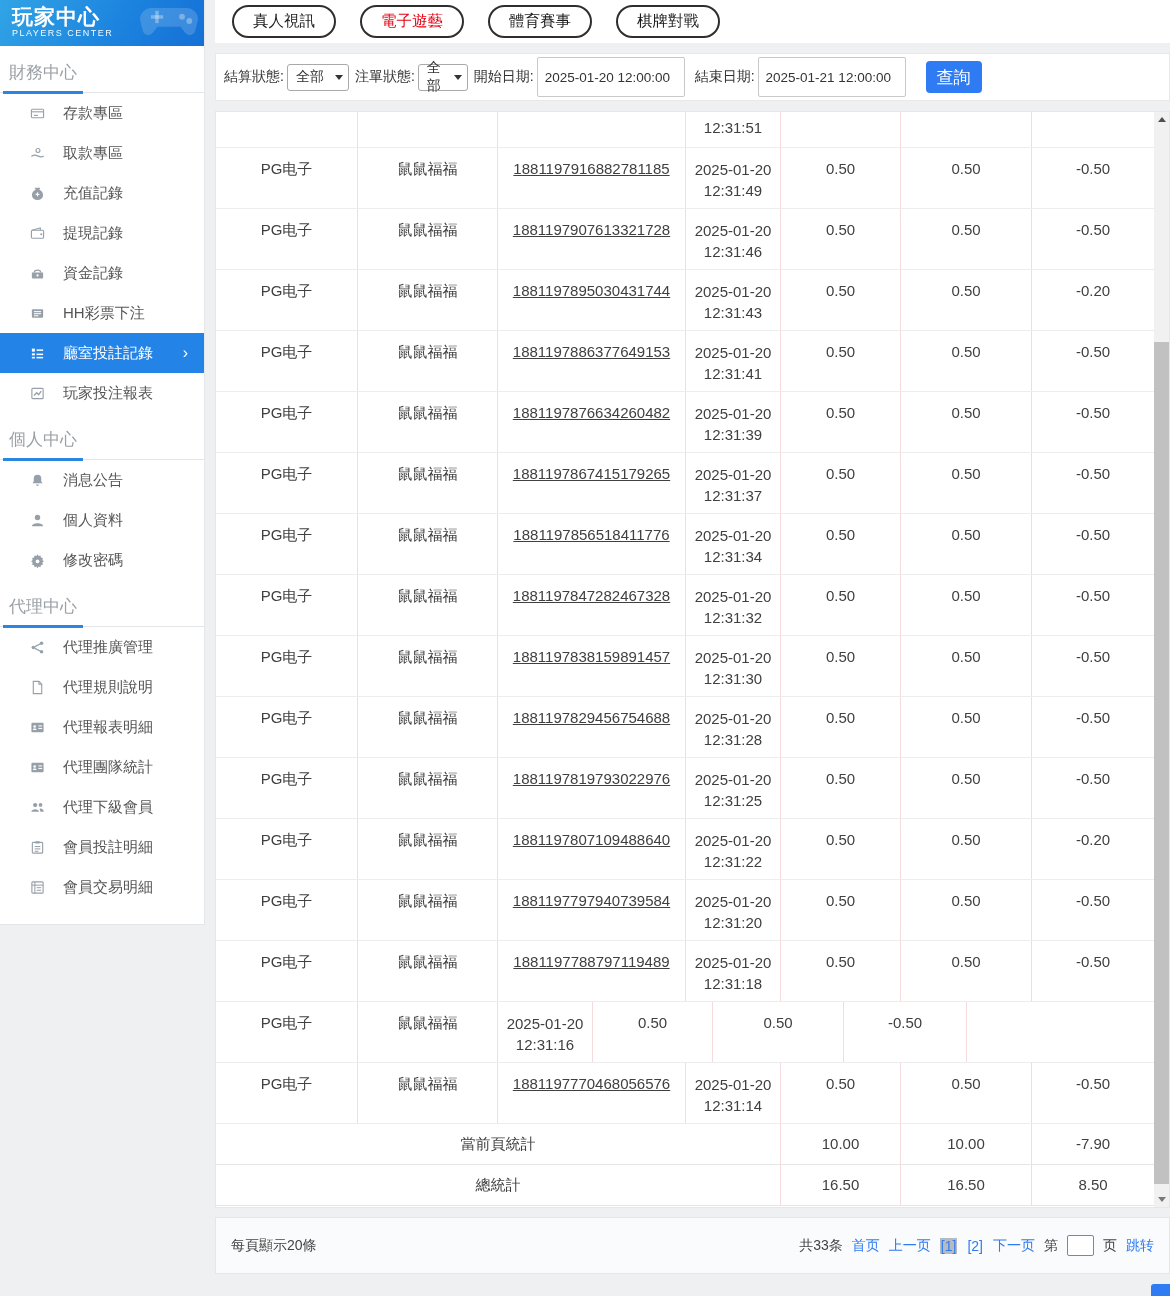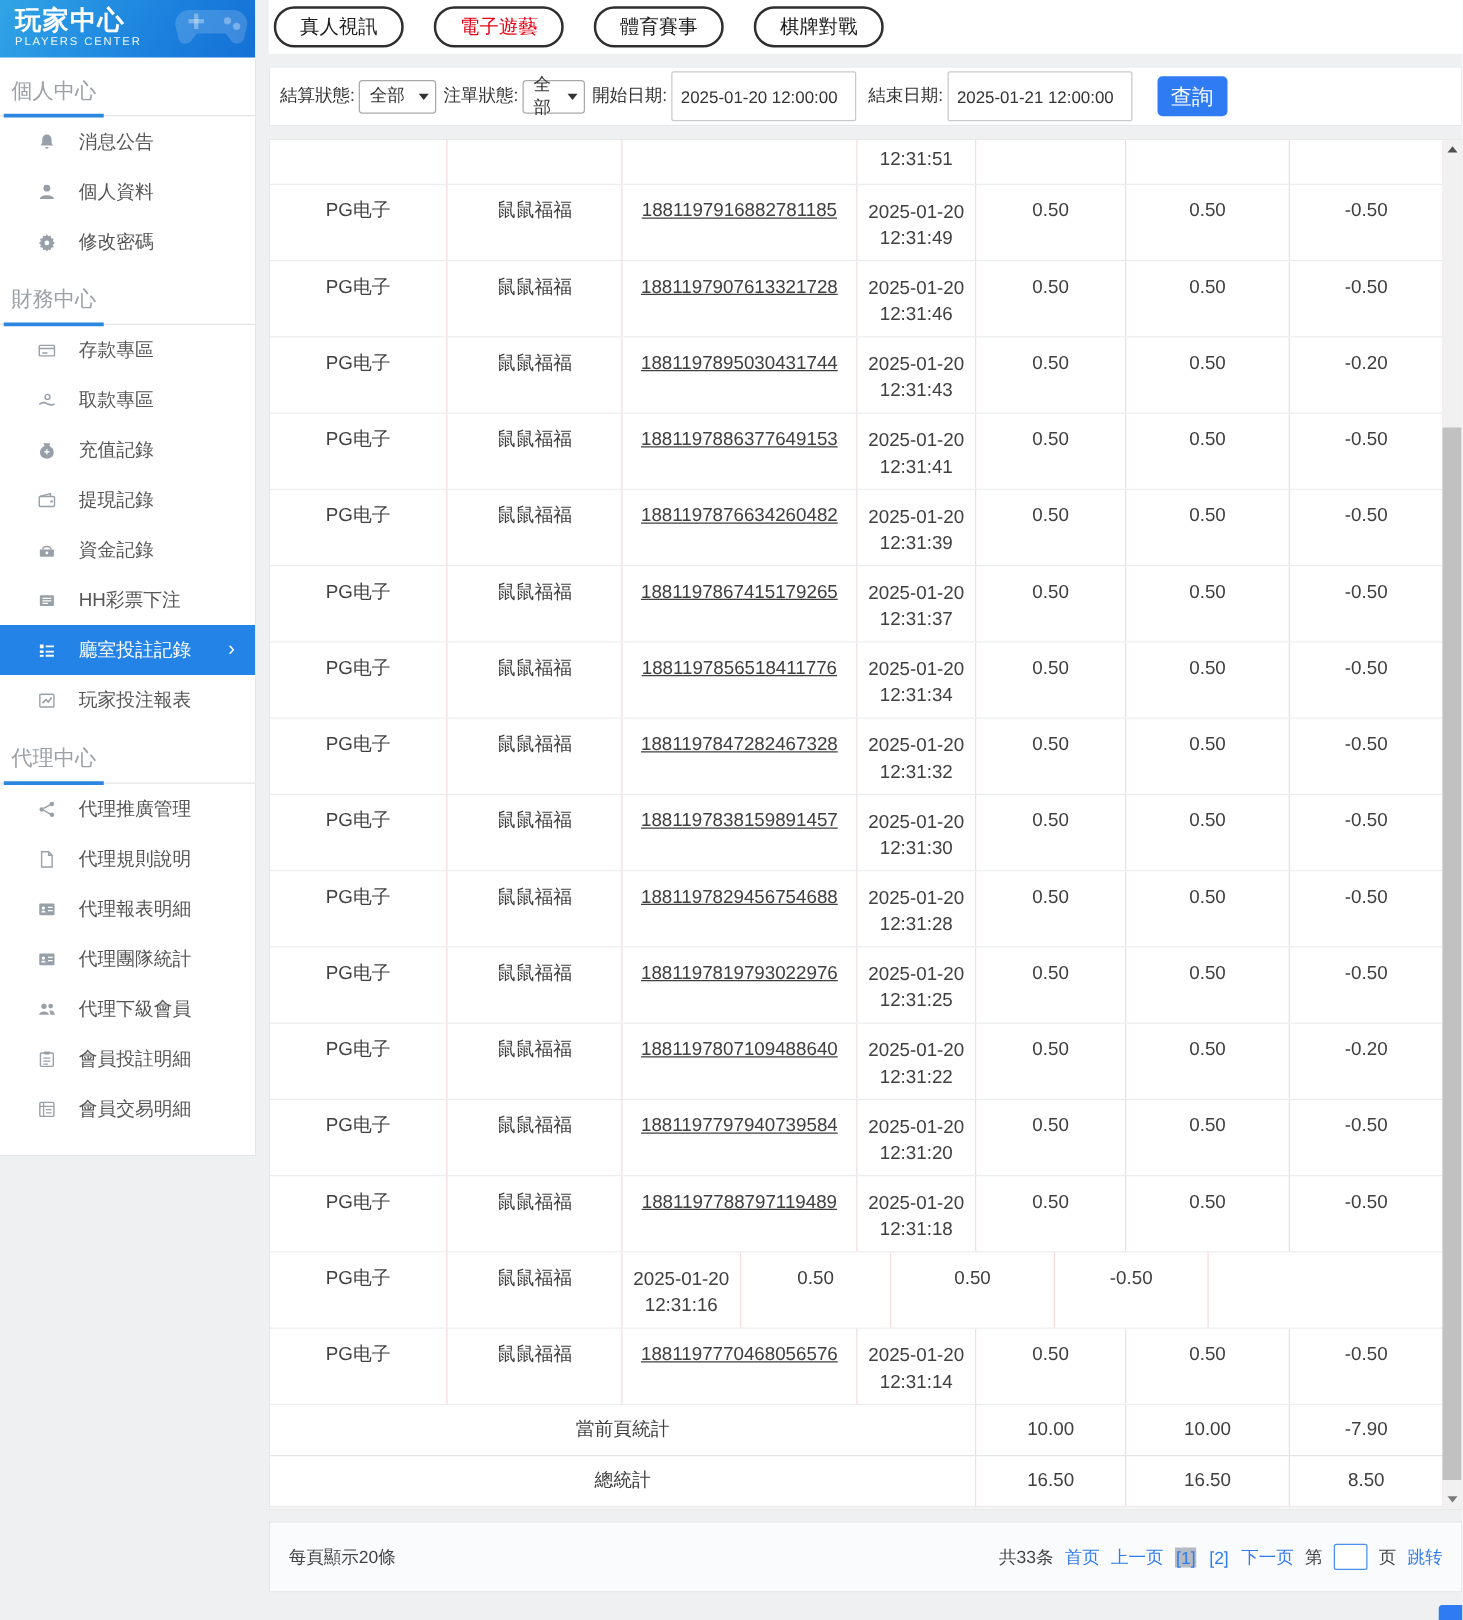--- a/index.html
+++ b/index.html
@@ -51,21 +51,21 @@
   .side-item.active { background:#2383e6; color:#fff; }
   .side-item.active .icon { color:#fff; }
   .side-item .chev { position:absolute; right:16px; font-size:16px; line-height:1; }
 
   
   .main { position:absolute; left:215px; top:0; width:955px; }
 
   .tabbar {
     height:43px; background:#fff;
     display:flex; align-items:center; gap:24px;
-    padding-left:4px;
+    padding-left:17px;
   }
   .tab-pill {
     border:2px solid #2e2e2e; border-radius:17px;
     padding:4px 19px; font-size:15.5px; color:#1c1c1c;
     background:#fff; cursor:pointer; white-space:nowrap;
   }
   .tab-pill.active { color:#e60012; }
 
   .filterbar {
     margin-top:10px; height:48px; background:#fff;
@@ -165,58 +165,20 @@
         <path d="M8 4 h24 a8 8 0 0 1 8 8 l-2 8 a4 4 0 0 1 -7 1 l-3 -4 h-16 l-3 4 a4 4 0 0 1 -7 -1 l-2 -8 a8 8 0 0 1 8 -8 z" fill="#fff" opacity=".16"></path>
         <circle cx="29" cy="10" r="2" fill="#fff" opacity=".32"></circle>
         <circle cx="34" cy="13" r="2" fill="#fff" opacity=".32"></circle>
         <rect x="7.5" y="9" width="8.5" height="2.4" fill="#fff" opacity=".32"></rect>
         <rect x="10.5" y="6" width="2.4" height="8.5" fill="#fff" opacity=".32"></rect>
       </svg>
     </span>
   </div>
 
   <div>
-    <div class="side-section-title">個人中心</div>
-
-      <div class="side-item">
-        <span class="icon">
-          <svg viewBox="0 0 16 16" width="15" height="15">
-            <path d="M8 1.8 a4 4 0 0 1 4 4 v3.2 l1.4 2 h-10.8 L4 9 V5.8 a4 4 0 0 1 4-4 z" fill="currentColor"></path>
-            <path d="M6.5 12.3 a1.5 1.5 0 0 0 3 0 z" fill="currentColor"></path>
-          </svg>
-        </span>
-        <span>消息公告</span>
-        <span class="chev"></span>
-      </div>
-
-      <div class="side-item">
-        <span class="icon">
-          <svg viewBox="0 0 16 16" width="15" height="15">
-            <circle cx="8" cy="4.8" r="2.9" fill="currentColor"></circle>
-            <path d="M2 14 c0-4.2 12-4.2 12 0 z" fill="currentColor"></path>
-          </svg>
-        </span>
-        <span>個人資料</span>
-        <span class="chev"></span>
-      </div>
-
-      <div class="side-item">
-        <span class="icon">
-          <svg viewBox="0 0 16 16" width="15" height="15">
-            <path d="M8 1.2 l1.1 2.1 2.1-.7 .4 2.2 2.2.5 -.7 2.1 1.7 1.5 -1.7 1.5 .7 2.1 -2.2.5 -.4 2.2 -2.1-.7 -1.1 2.1 -1.1-2.1 -2.1.7 -.4-2.2 -2.2-.5 .7-2.1 -1.7-1.5 1.7-1.5 -.7-2.1 2.2-.5 .4-2.2 2.1.7 z" fill="currentColor"></path>
-            <circle cx="8" cy="8.9" r="2" fill="#fff"></circle>
-          </svg>
-        </span>
-        <span>修改密碼</span>
-        <span class="chev"></span>
-      </div>
-
-  </div>
-
-  <div>
     <div class="side-section-title">財務中心</div>
 
       <div class="side-item">
         <span class="icon">
           <svg viewBox="0 0 16 16" width="15" height="15">
             <rect x="1.5" y="3.5" width="13" height="9" rx="1" fill="none" stroke="currentColor" stroke-width="1.2"></rect>
             <line x1="1.5" y1="6.2" x2="14.5" y2="6.2" stroke="currentColor" stroke-width="1.2"></line>
             <line x1="4" y1="10" x2="8.5" y2="10" stroke="currentColor" stroke-width="1.2"></line>
           </svg>
         </span>
@@ -300,20 +262,58 @@
       </div>
 
       <div class="side-item">
         <span class="icon">
           <svg viewBox="0 0 16 16" width="15" height="15">
             <rect x="2" y="2.5" width="12" height="11" rx="1" fill="none" stroke="currentColor" stroke-width="1.2"></rect>
             <path d="M4.2 10.2 l3-3 2 2 2.8-3.8" fill="none" stroke="currentColor" stroke-width="1.4"></path>
           </svg>
         </span>
         <span>玩家投注報表</span>
+        <span class="chev"></span>
+      </div>
+
+  </div>
+
+  <div>
+    <div class="side-section-title">個人中心</div>
+
+      <div class="side-item">
+        <span class="icon">
+          <svg viewBox="0 0 16 16" width="15" height="15">
+            <path d="M8 1.8 a4 4 0 0 1 4 4 v3.2 l1.4 2 h-10.8 L4 9 V5.8 a4 4 0 0 1 4-4 z" fill="currentColor"></path>
+            <path d="M6.5 12.3 a1.5 1.5 0 0 0 3 0 z" fill="currentColor"></path>
+          </svg>
+        </span>
+        <span>消息公告</span>
+        <span class="chev"></span>
+      </div>
+
+      <div class="side-item">
+        <span class="icon">
+          <svg viewBox="0 0 16 16" width="15" height="15">
+            <circle cx="8" cy="4.8" r="2.9" fill="currentColor"></circle>
+            <path d="M2 14 c0-4.2 12-4.2 12 0 z" fill="currentColor"></path>
+          </svg>
+        </span>
+        <span>個人資料</span>
+        <span class="chev"></span>
+      </div>
+
+      <div class="side-item">
+        <span class="icon">
+          <svg viewBox="0 0 16 16" width="15" height="15">
+            <path d="M8 1.2 l1.1 2.1 2.1-.7 .4 2.2 2.2.5 -.7 2.1 1.7 1.5 -1.7 1.5 .7 2.1 -2.2.5 -.4 2.2 -2.1-.7 -1.1 2.1 -1.1-2.1 -2.1.7 -.4-2.2 -2.2-.5 .7-2.1 -1.7-1.5 1.7-1.5 -.7-2.1 2.2-.5 .4-2.2 2.1.7 z" fill="currentColor"></path>
+            <circle cx="8" cy="8.9" r="2" fill="#fff"></circle>
+          </svg>
+        </span>
+        <span>修改密碼</span>
         <span class="chev"></span>
       </div>
 
   </div>
 
   <div>
     <div class="side-section-title">代理中心</div>
 
       <div class="side-item">
         <span class="icon">

